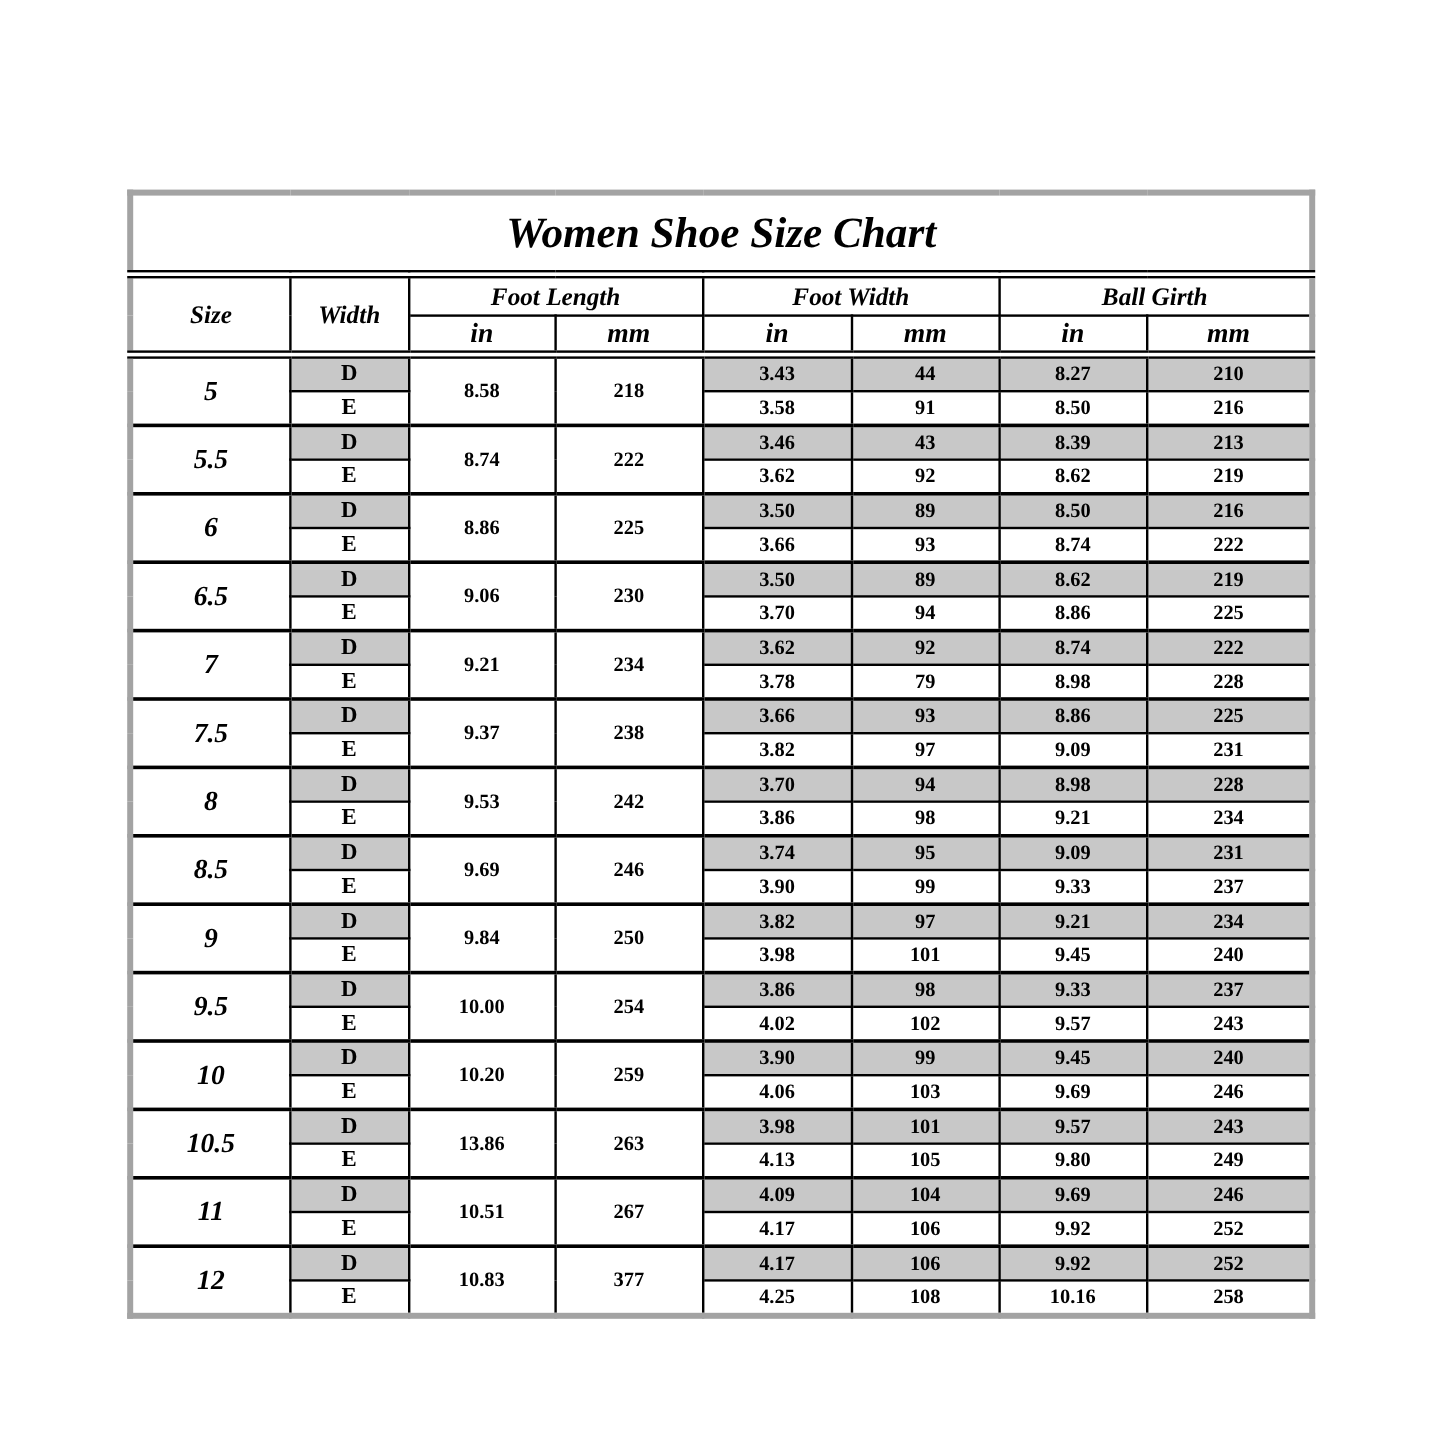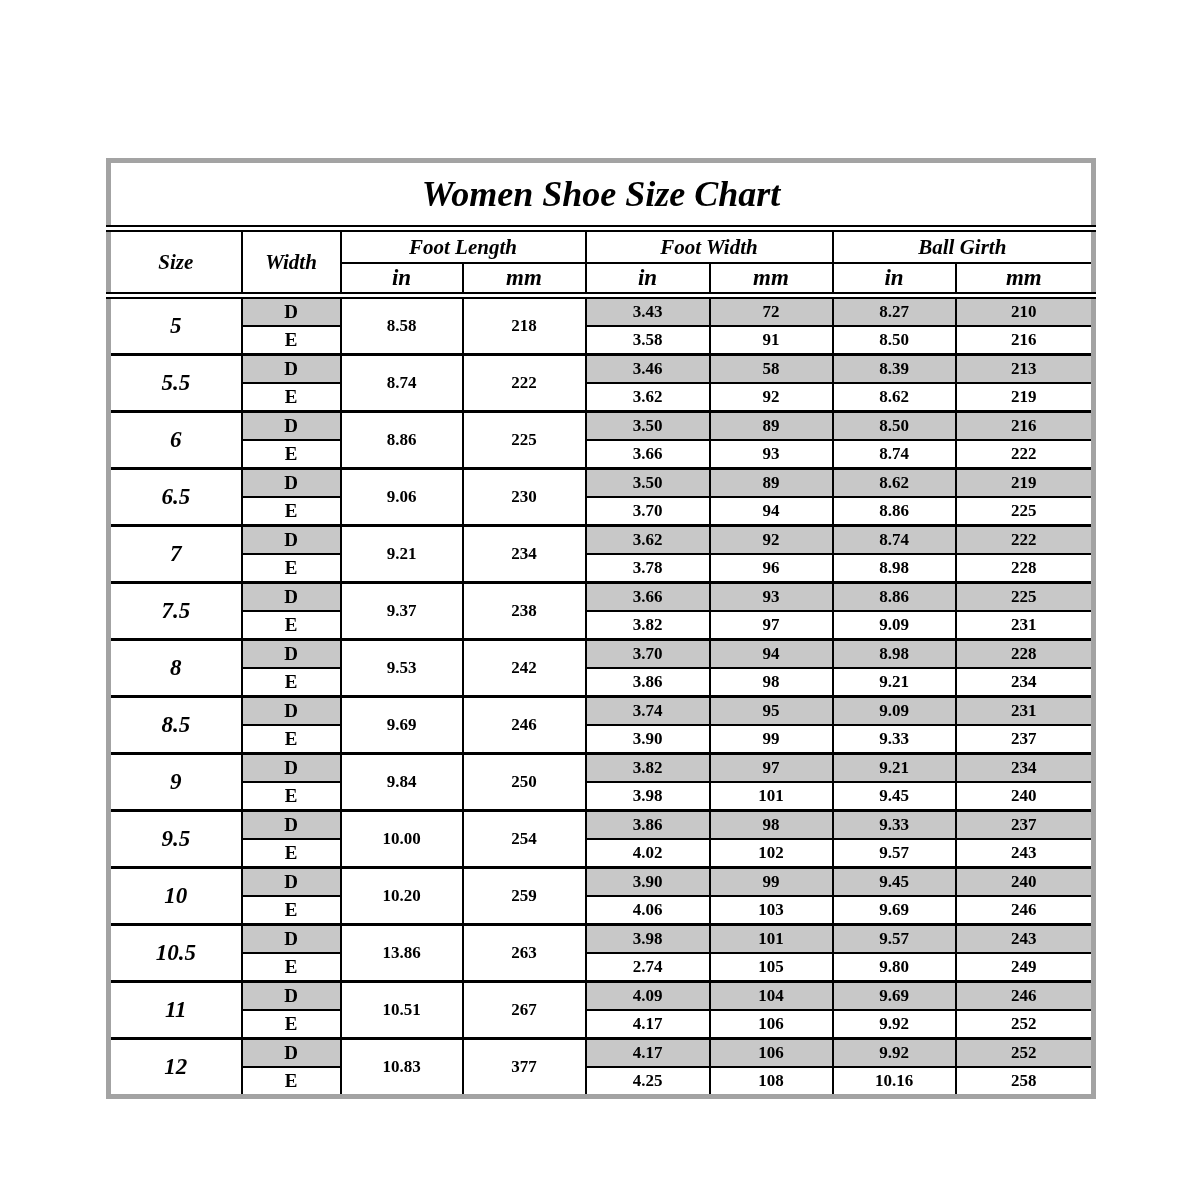--- a/index.html
+++ b/index.html
@@ -113,38 +113,38 @@
         <th>mm</th>
       </tr>
     </thead>
     <tbody id="tbody">
         <tr class="gfirst">
           <td class="size-cell" rowspan="2">5</td>
           <td class="we-cell hl">D</td>
           <td rowspan="2">8.58</td>
           <td rowspan="2">218</td>
           <td class="hl">3.43</td>
-          <td class="hl">72</td>
+          <td class="hl">44</td>
           <td class="hl">8.27</td>
           <td class="hl">210</td>
         </tr>
         <tr>
           <td class="we-cell">E</td>
           <td>3.58</td>
           <td>91</td>
           <td>8.50</td>
           <td>216</td>
         </tr>
         <tr class="gfirst">
           <td class="size-cell" rowspan="2">5.5</td>
           <td class="we-cell hl">D</td>
           <td rowspan="2">8.74</td>
           <td rowspan="2">222</td>
           <td class="hl">3.46</td>
-          <td class="hl">58</td>
+          <td class="hl">43</td>
           <td class="hl">8.39</td>
           <td class="hl">213</td>
         </tr>
         <tr>
           <td class="we-cell">E</td>
           <td>3.62</td>
           <td>92</td>
           <td>8.62</td>
           <td>219</td>
         </tr>
@@ -188,21 +188,21 @@
           <td rowspan="2">9.21</td>
           <td rowspan="2">234</td>
           <td class="hl">3.62</td>
           <td class="hl">92</td>
           <td class="hl">8.74</td>
           <td class="hl">222</td>
         </tr>
         <tr>
           <td class="we-cell">E</td>
           <td>3.78</td>
-          <td>96</td>
+          <td>79</td>
           <td>8.98</td>
           <td>228</td>
         </tr>
         <tr class="gfirst">
           <td class="size-cell" rowspan="2">7.5</td>
           <td class="we-cell hl">D</td>
           <td rowspan="2">9.37</td>
           <td rowspan="2">238</td>
           <td class="hl">3.66</td>
           <td class="hl">93</td>
@@ -306,21 +306,21 @@
           <td class="we-cell hl">D</td>
           <td rowspan="2">13.86</td>
           <td rowspan="2">263</td>
           <td class="hl">3.98</td>
           <td class="hl">101</td>
           <td class="hl">9.57</td>
           <td class="hl">243</td>
         </tr>
         <tr>
           <td class="we-cell">E</td>
-          <td>2.74</td>
+          <td>4.13</td>
           <td>105</td>
           <td>9.80</td>
           <td>249</td>
         </tr>
         <tr class="gfirst">
           <td class="size-cell" rowspan="2">11</td>
           <td class="we-cell hl">D</td>
           <td rowspan="2">10.51</td>
           <td rowspan="2">267</td>
           <td class="hl">4.09</td>

